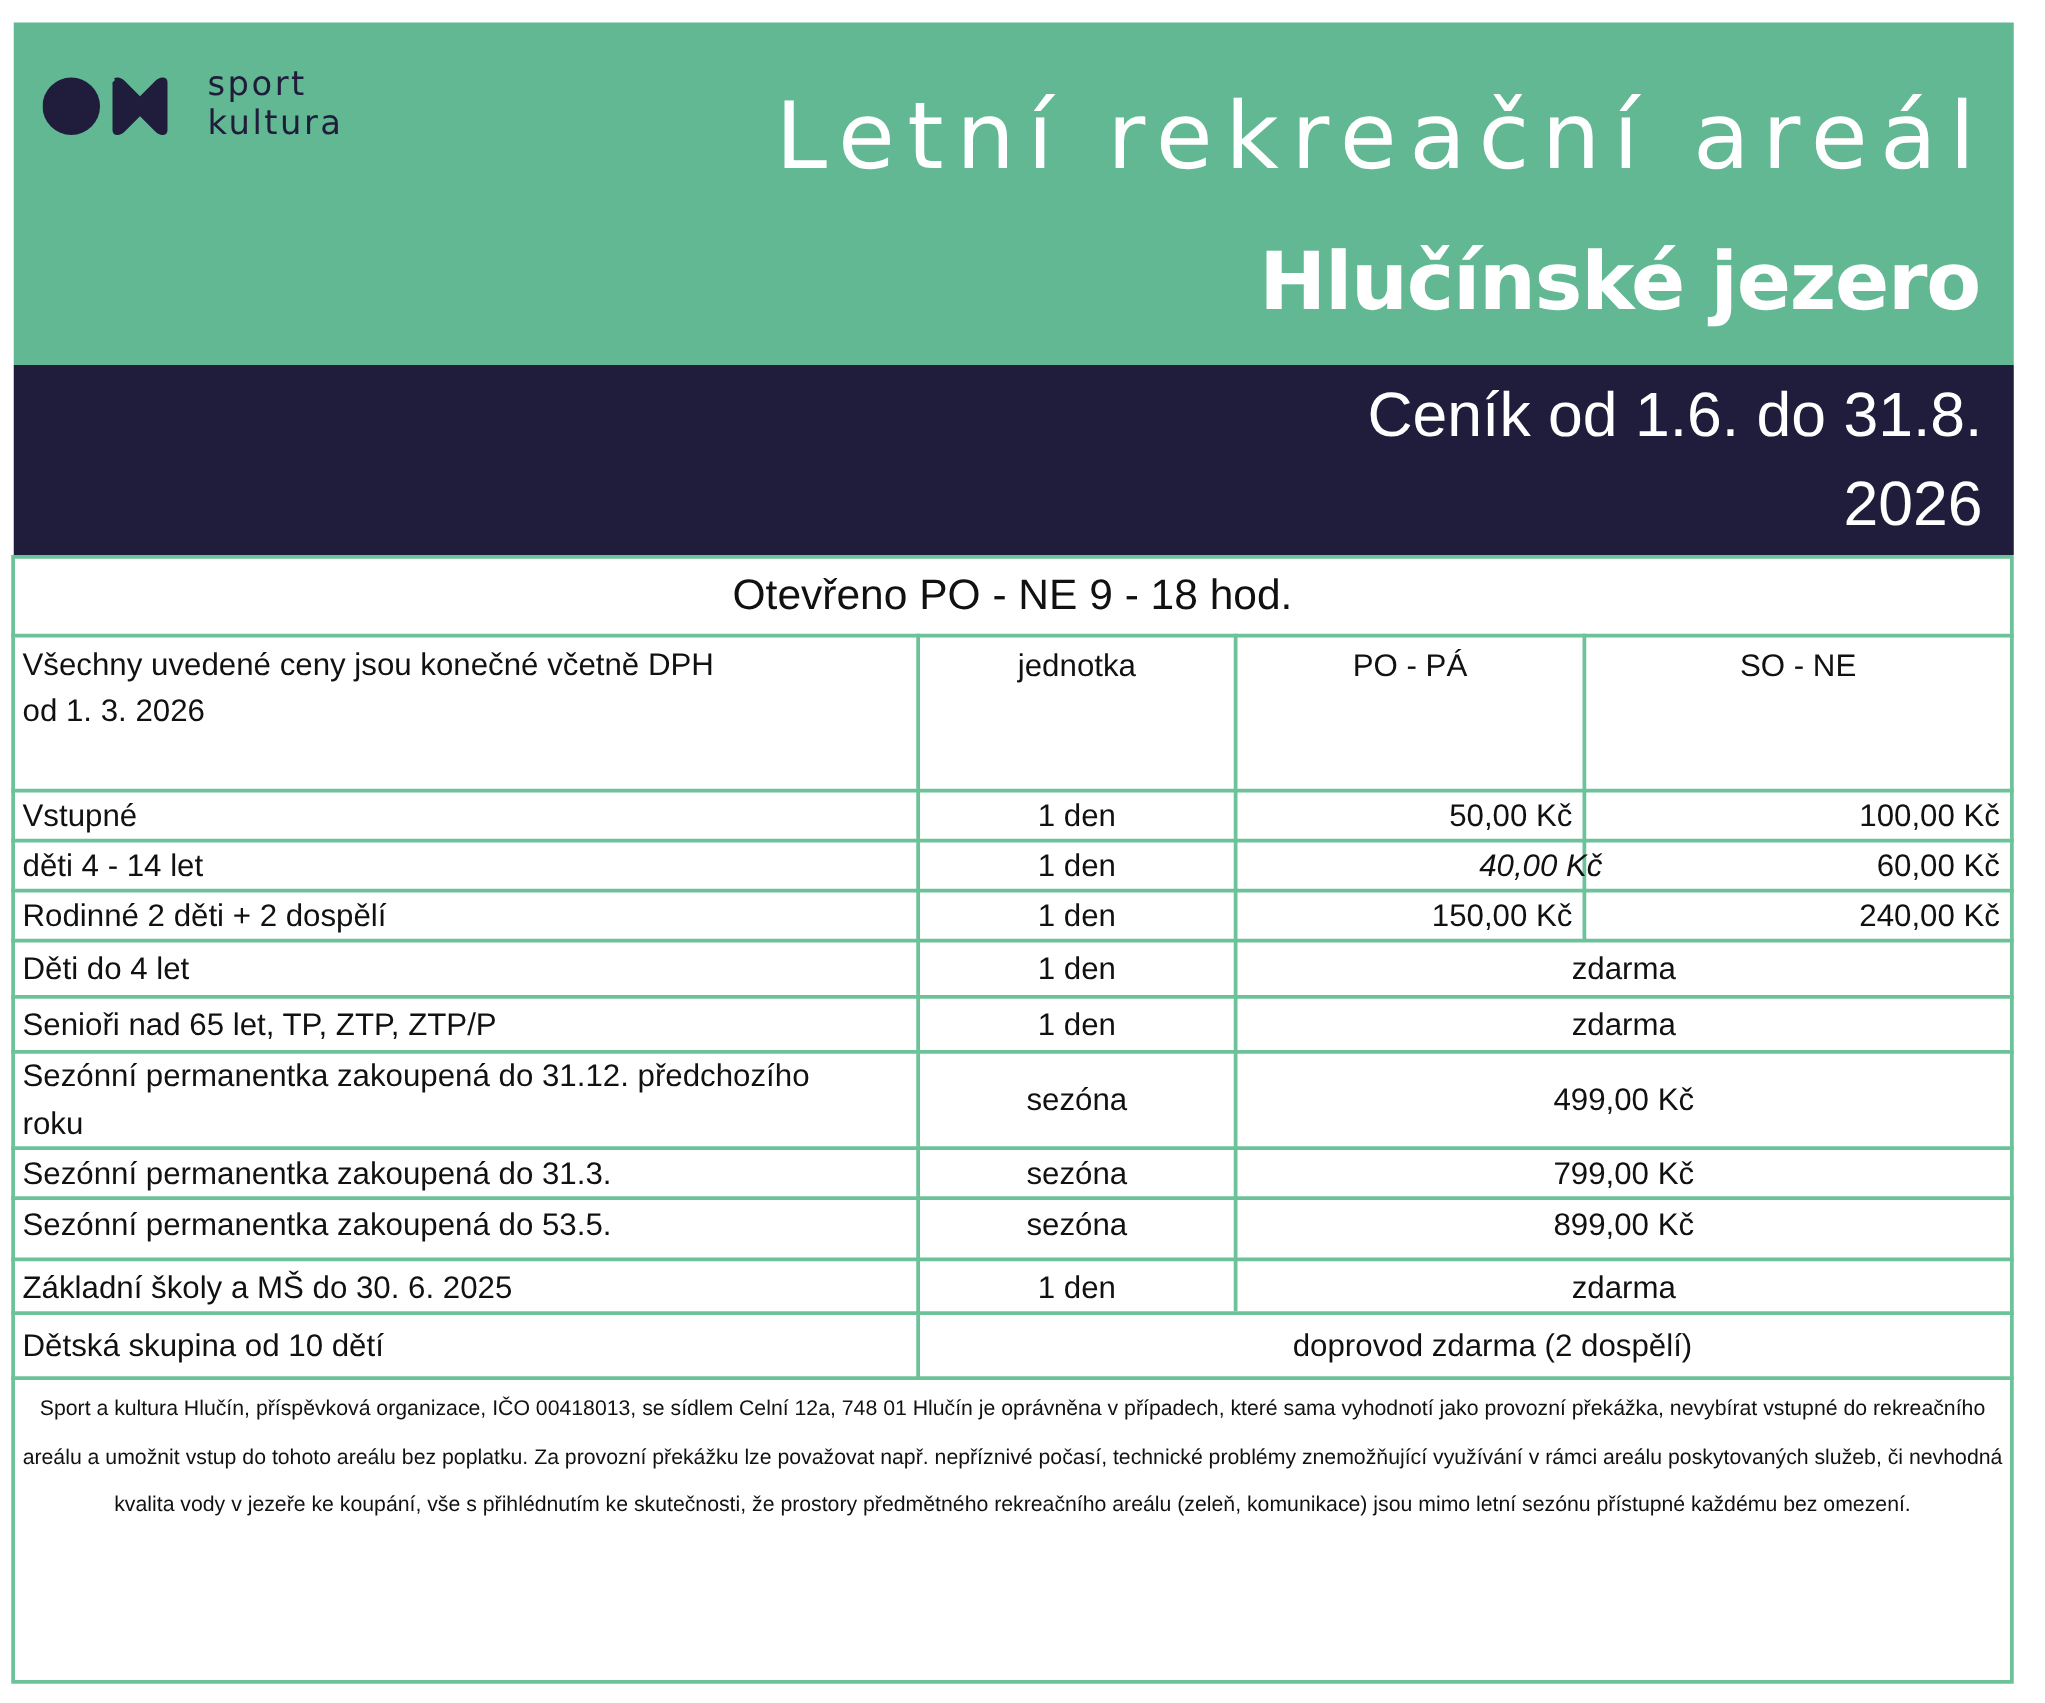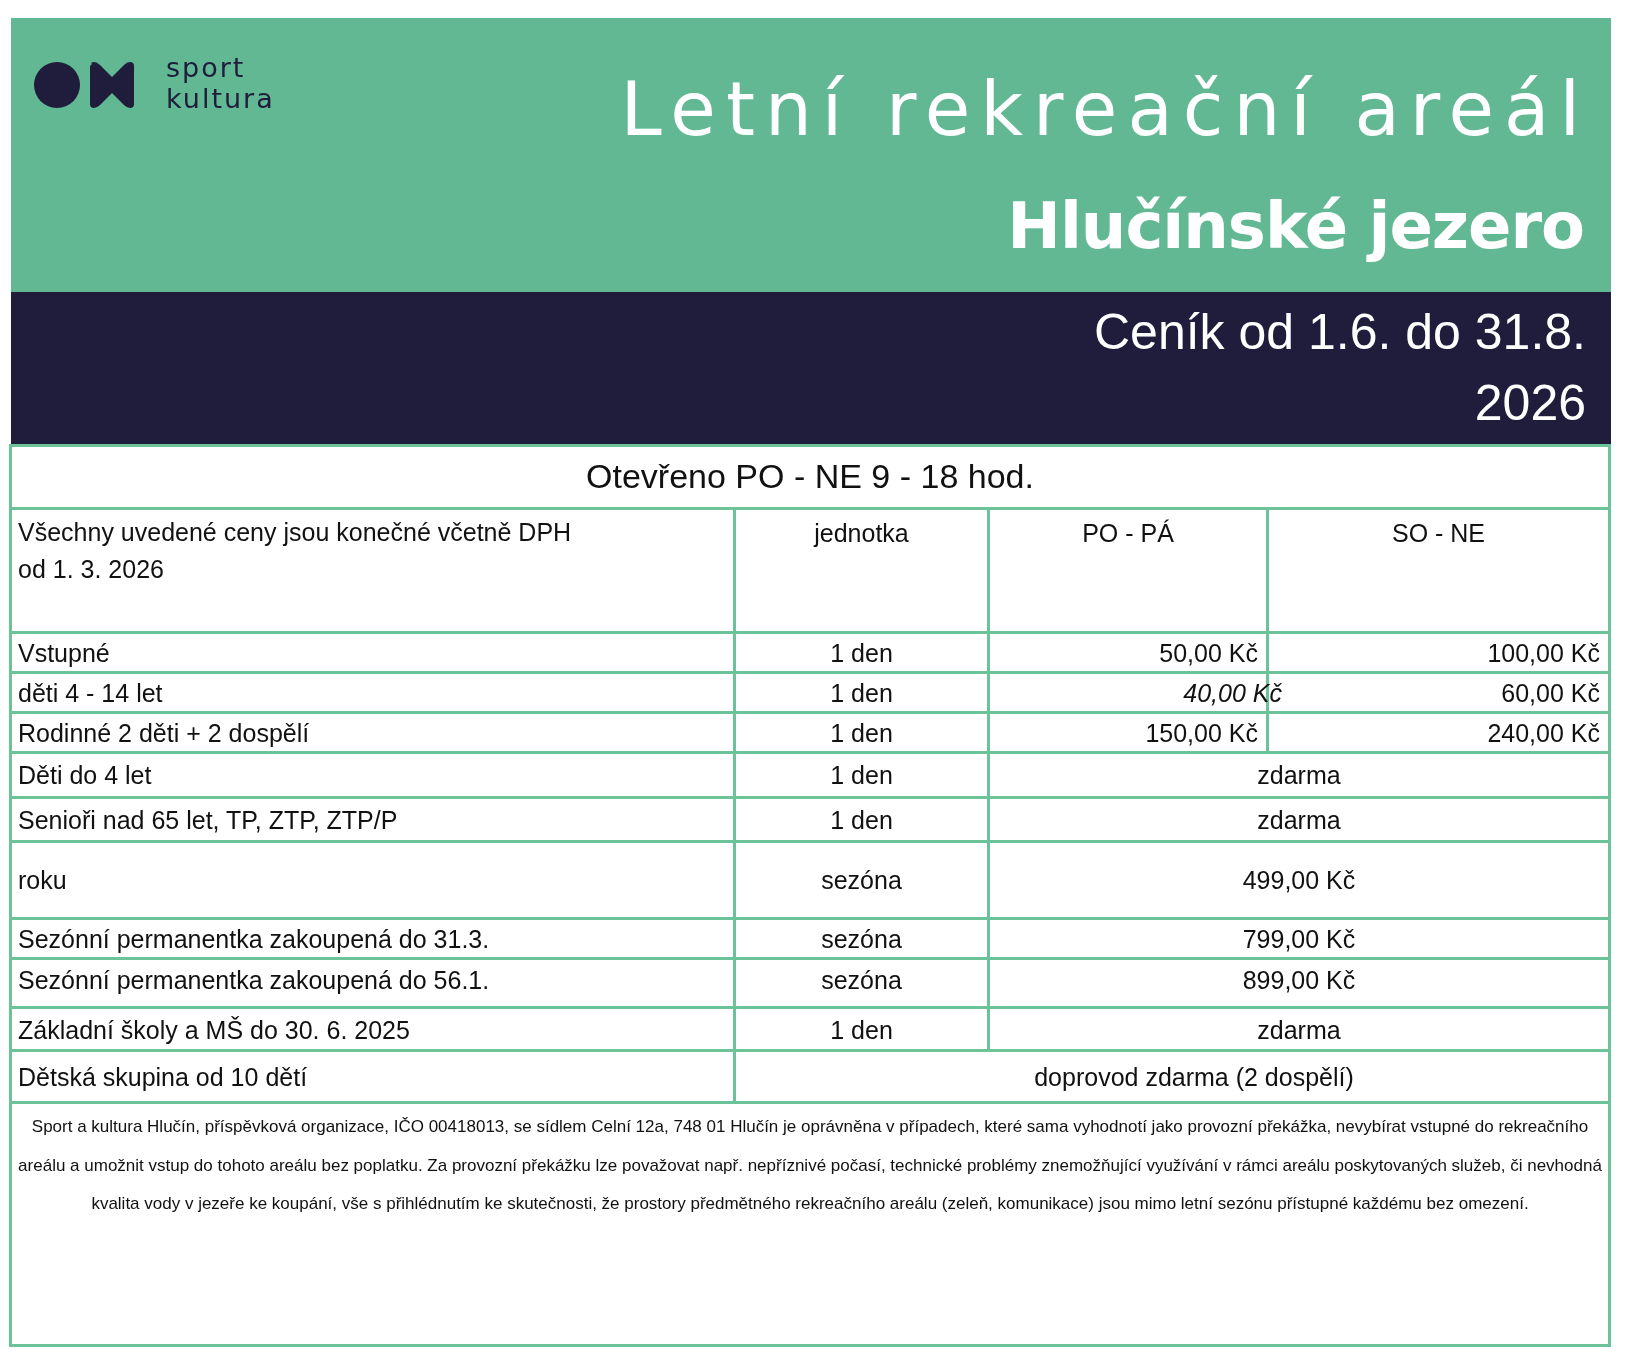--- a/index.html
+++ b/index.html
@@ -92,30 +92,31 @@
 
 <div class="cell left" style="left:12px; top:754px; width:720px; height:42px;">Děti do 4 let</div>
 <div class="cell center" style="left:736px; top:754px; width:251px; height:42px;">1 den</div>
 <div class="cell center" style="left:990px; top:754px; width:618px; height:42px;">zdarma</div>
 
 <div class="cell left" style="left:12px; top:799px; width:720px; height:41px;">Senioři nad 65 let, TP, ZTP, ZTP/P</div>
 <div class="cell center" style="left:736px; top:799px; width:251px; height:41px;">1 den</div>
 <div class="cell center" style="left:990px; top:799px; width:618px; height:41px;">zdarma</div>
 
 <div class="cell left" style="left:12px; top:843px; width:720px; height:74px; flex-direction:column; align-items:flex-start; justify-content:center;">
+  <div>Sezónní permanentka zakoupená do 31.12. předchozího</div>
   <div>roku</div>
 </div>
 <div class="cell center" style="left:736px; top:843px; width:251px; height:74px;">sezóna</div>
 <div class="cell center" style="left:990px; top:843px; width:618px; height:74px;">499,00 Kč</div>
 
 <div class="cell left" style="left:12px; top:920px; width:720px; height:37px;">Sezónní permanentka zakoupená do 31.3.</div>
 <div class="cell center" style="left:736px; top:920px; width:251px; height:37px;">sezóna</div>
 <div class="cell center" style="left:990px; top:920px; width:618px; height:37px;">799,00 Kč</div>
 
-<div class="cell left" style="left:12px; top:960px; width:720px; height:40px;">Sezónní permanentka zakoupená do 56.1.</div>
+<div class="cell left" style="left:12px; top:960px; width:720px; height:40px;">Sezónní permanentka zakoupená do 53.5.</div>
 <div class="cell center" style="left:736px; top:960px; width:251px; height:40px;">sezóna</div>
 <div class="cell center" style="left:990px; top:960px; width:618px; height:40px;">899,00 Kč</div>
 
 <div class="cell left" style="left:12px; top:1009px; width:720px; height:40px; align-items:flex-end;">Základní školy a MŠ do 30. 6. 2025</div>
 <div class="cell center" style="left:736px; top:1009px; width:251px; height:40px; align-items:flex-end;">1 den</div>
 <div class="cell center" style="left:990px; top:1009px; width:618px; height:40px; align-items:flex-end;">zdarma</div>
 
 <div class="cell left" style="left:12px; top:1052px; width:720px; height:49px;">Dětská skupina od 10 dětí</div>
 <div class="cell center" style="left:736px; top:1052px; width:916px; height:49px;">doprovod zdarma (2 dospělí)</div>
 

